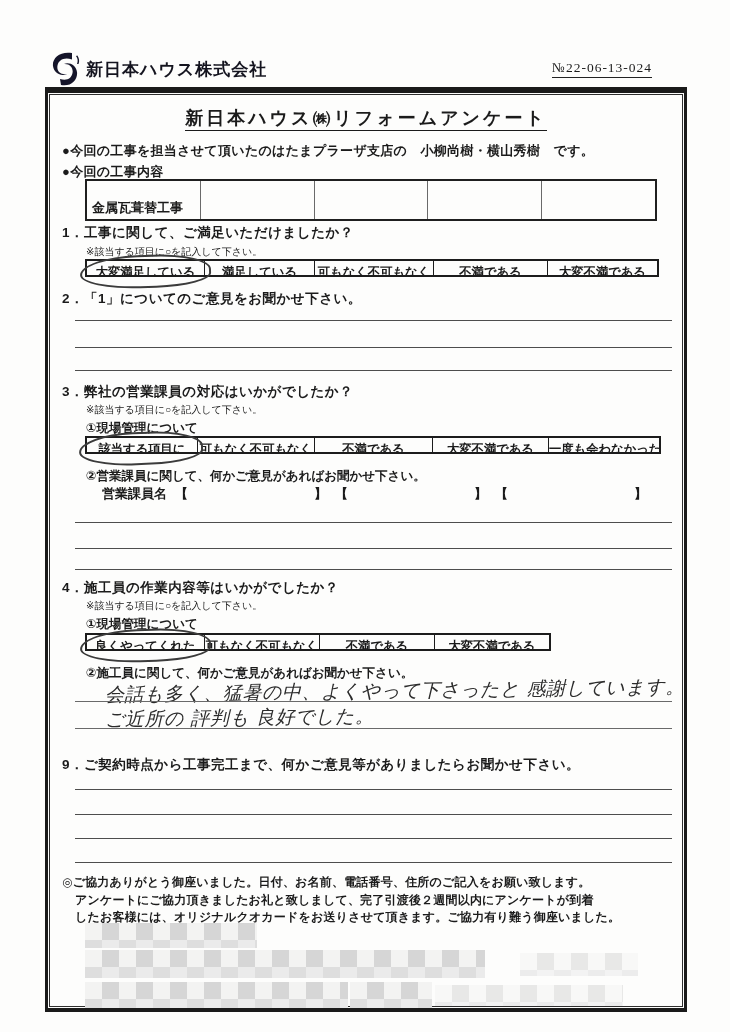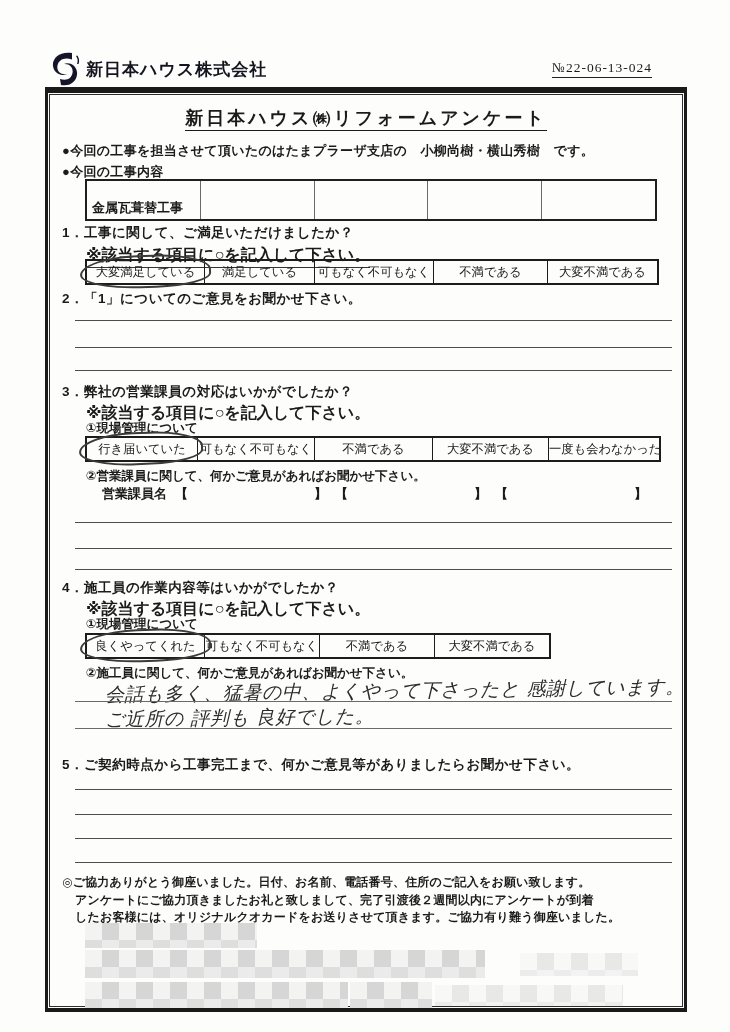--- a/index.html
+++ b/index.html
@@ -17,31 +17,31 @@
   
   .frame{left:45px;top:87px;width:642px;height:925px;box-sizing:border-box;
     border:3px solid #1a1a1a;border-top-width:6px;border-bottom-width:4px;background:#fdfdfc;}
   .frame-inner{position:absolute;inset:1px;border:1px solid #2e2e2e;}
   .content{position:absolute;inset:0;}
   
   .title{left:0;right:0;top:11px;text-align:center;font-size:18px;font-weight:700;letter-spacing:3px;}
   .title span{border-bottom:1.5px solid #1b1b1b;padding-bottom:2px;}
   .lead{font-size:13px;font-weight:600;white-space:nowrap;letter-spacing:.3px;text-align:center;}
   .q{font-size:13.5px;font-weight:700;white-space:nowrap;letter-spacing:.5px;}
-  .note{font-size:16px;font-weight:700;white-space:nowrap;}
+  .note{font-size:10px;font-weight:400;white-space:nowrap;}
   .note.u{border-bottom:1px solid #333;padding-bottom:1px;}
   .sub{font-size:12.5px;font-weight:700;white-space:nowrap;}
   
   .wtable{display:flex;height:38px;border:2px solid #1f1f1f;box-sizing:content-box;background:transparent;}
   .wcell{flex:1;position:relative;border-left:1px solid #6a6a6a;}
   .wcell:first-child{border-left:none;}
   .wcell .wtxt{position:absolute;left:5px;bottom:2px;font-size:13px;font-weight:700;white-space:nowrap;}
   
   .opts{display:flex;border:2px solid #1c1c1c;background:transparent;}
-  .ocell{height:22px;line-height:22px;text-align:center;font-size:12.3px;font-weight:400;
+  .ocell{height:14px;line-height:22px;text-align:center;font-size:12.3px;font-weight:700;
     border-left:1px solid #1c1c1c;box-sizing:border-box;white-space:nowrap;overflow:hidden;}
   .ocell:first-child{border-left:none;}
   
   .rule{height:0;border-top:1.5px solid #4d4d4d;}
   
   .circle{border:2px solid #3b3b3b;background:transparent;
     border-radius:50% 50% 48% 52% / 62% 55% 45% 52%;}
   
   .staff{font-size:13px;font-weight:700;display:flex;align-items:baseline;white-space:nowrap;}
   .bgroup{display:inline-flex;justify-content:space-between;width:152px;margin-left:8px;}
@@ -114,21 +114,21 @@
 
         <div class="abs q" style="left:12px;top:195px;">2．「1」についてのご意見をお聞かせ下さい。</div>
         <div class="abs rule" style="left:25px;top:225px;width:597px;"></div>
         <div class="abs rule" style="left:25px;top:252px;width:597px;"></div>
         <div class="abs rule" style="left:25px;top:275px;width:597px;"></div>
 
         <div class="abs q" style="left:12px;top:288px;">3．弊社の営業課員の対応はいかがでしたか？</div>
         <div class="abs note" style="left:36px;top:308px;">※該当する項目に○を記入して下さい。</div>
         <div class="abs sub" style="left:36px;top:325px;">①現場管理について</div>
         <div class="abs opts" style="left:35px;top:341px;width:572px;">
-          <div class="ocell" style="width:110px;">行き届いていた</div>
+          <div class="ocell" style="width:110px;">該当する項目に</div>
           <div class="ocell" style="width:117px;">可もなく不可もなく</div>
           <div class="ocell" style="width:118px;">不満である</div>
           <div class="ocell" style="width:116px;">大変不満である</div>
           <div class="ocell" style="width:111px;">一度も会わなかった</div>
         </div>
         <div class="abs circle" style="left:29px;top:337px;width:120px;height:29px;transform:rotate(-2.5deg);"></div>
         <div class="abs sub" style="left:36px;top:373px;">②営業課員に関して、何かご意見があればお聞かせ下さい。</div>
         <div class="abs staff" style="left:52px;top:390px;">
           <span>営業課員名</span>
           <span class="bgroup">
@@ -157,21 +157,21 @@
           <div class="ocell" style="width:115px;">不満である</div>
           <div class="ocell" style="width:115px;">大変不満である</div>
         </div>
         <div class="abs circle" style="left:30px;top:534px;width:127px;height:29px;transform:rotate(-2deg);"></div>
         <div class="abs sub" style="left:36px;top:570px;">②施工員に関して、何かご意見があればお聞かせ下さい。</div>
         <div class="abs hand" style="left:55px;top:583px;">会話も多く、猛暑の中、よくやって下さったと 感謝しています。</div>
         <div class="abs rule" style="left:25px;top:606px;width:597px;border-top-color:#6a6a6a;"></div>
         <div class="abs hand" style="left:55px;top:610px;">ご近所の 評判も 良好でした。</div>
         <div class="abs rule" style="left:25px;top:633px;width:597px;border-top-color:#6a6a6a;"></div>
 
-        <div class="abs q" style="left:12px;top:661px;">5．ご契約時点から工事完工まで、何かご意見等がありましたらお聞かせ下さい。</div>
+        <div class="abs q" style="left:12px;top:661px;">9．ご契約時点から工事完工まで、何かご意見等がありましたらお聞かせ下さい。</div>
         <div class="abs rule" style="left:25px;top:694px;width:597px;"></div>
         <div class="abs rule" style="left:25px;top:719px;width:597px;"></div>
         <div class="abs rule" style="left:25px;top:743px;width:597px;"></div>
         <div class="abs rule" style="left:25px;top:767px;width:597px;"></div>
 
         <div class="abs foot" style="left:12px;top:779px;">
           <div>◎ご協力ありがとう御座いました。日付、お名前、電話番号、住所のご記入をお願い致します。</div>
           <div class="fl2">アンケートにご協力頂きましたお礼と致しまして、完了引渡後２週間以内にアンケートが到着</div>
           <div class="fl2">したお客様には、オリジナルクオカードをお送りさせて頂きます。ご協力有り難う御座いました。</div>
         </div>

